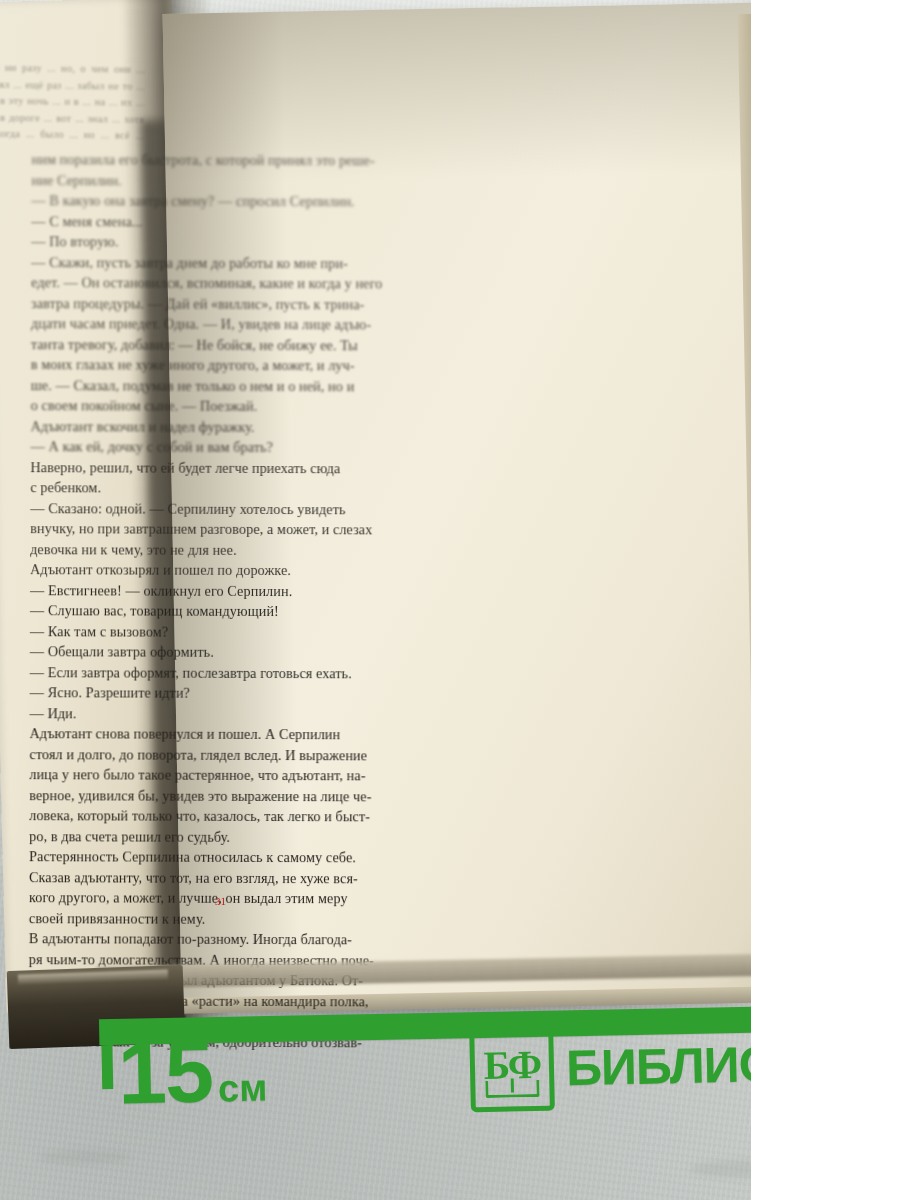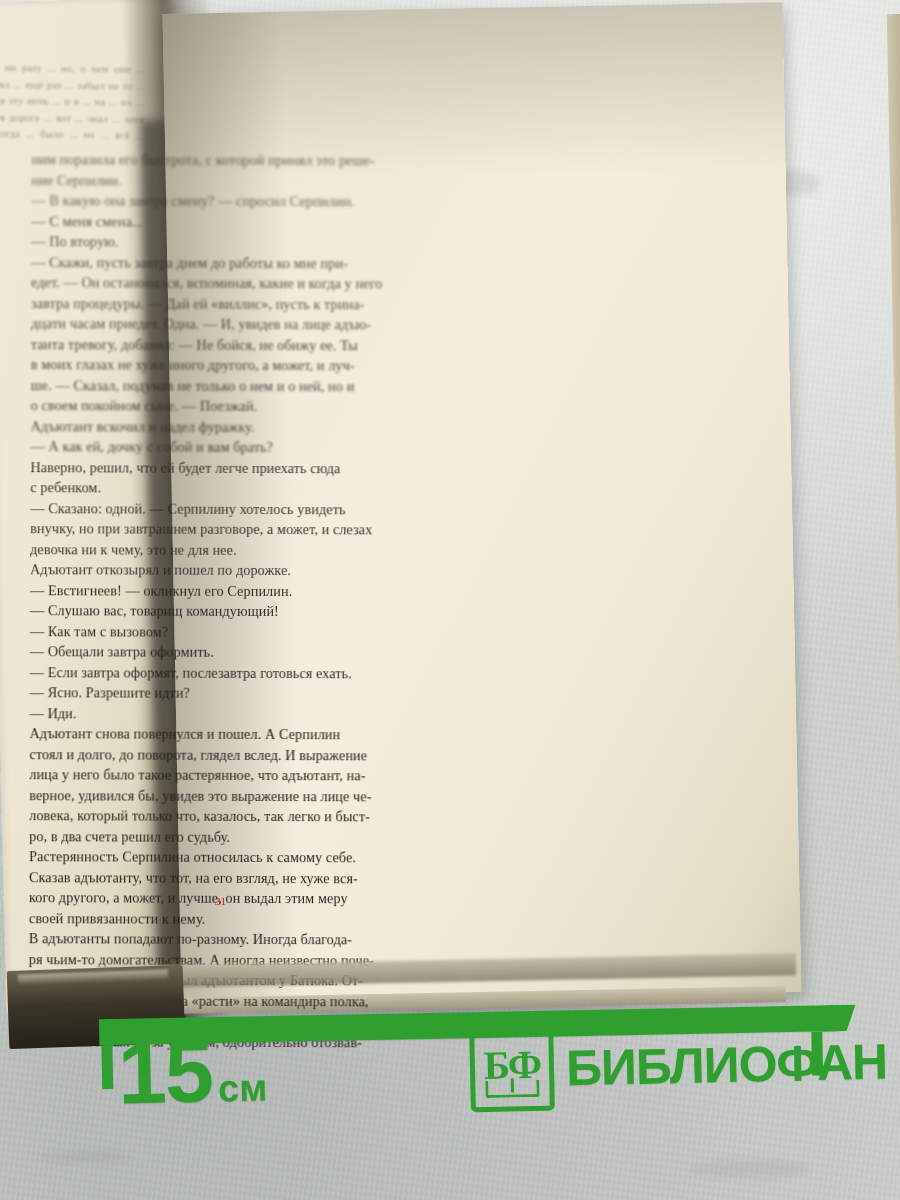--- a/index.html
+++ b/index.html
@@ -9,21 +9,21 @@
   }
   body {
     width: 900px;
     height: 1200px;
     overflow: hidden;
     font-family: "Liberation Serif", serif;
   }
 
   #scene {
     position: relative;
-    width: 900px;
+    width: 751px;
     height: 1200px;
     overflow: hidden;
     background: #d9dcd8;
   }
 
   
   .surface {
     position: absolute;
     inset: 0;
     background:

